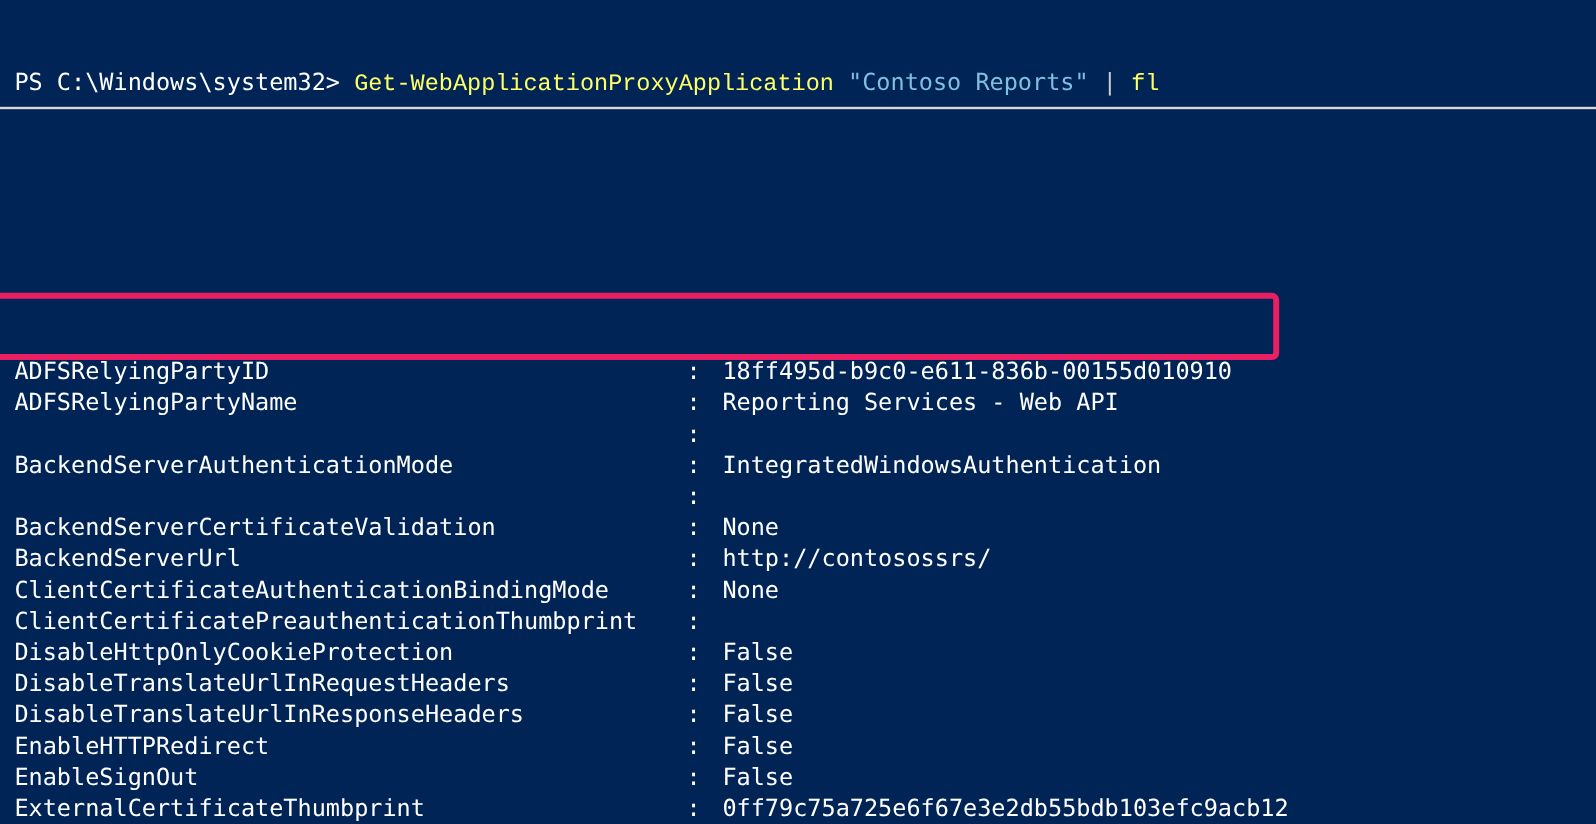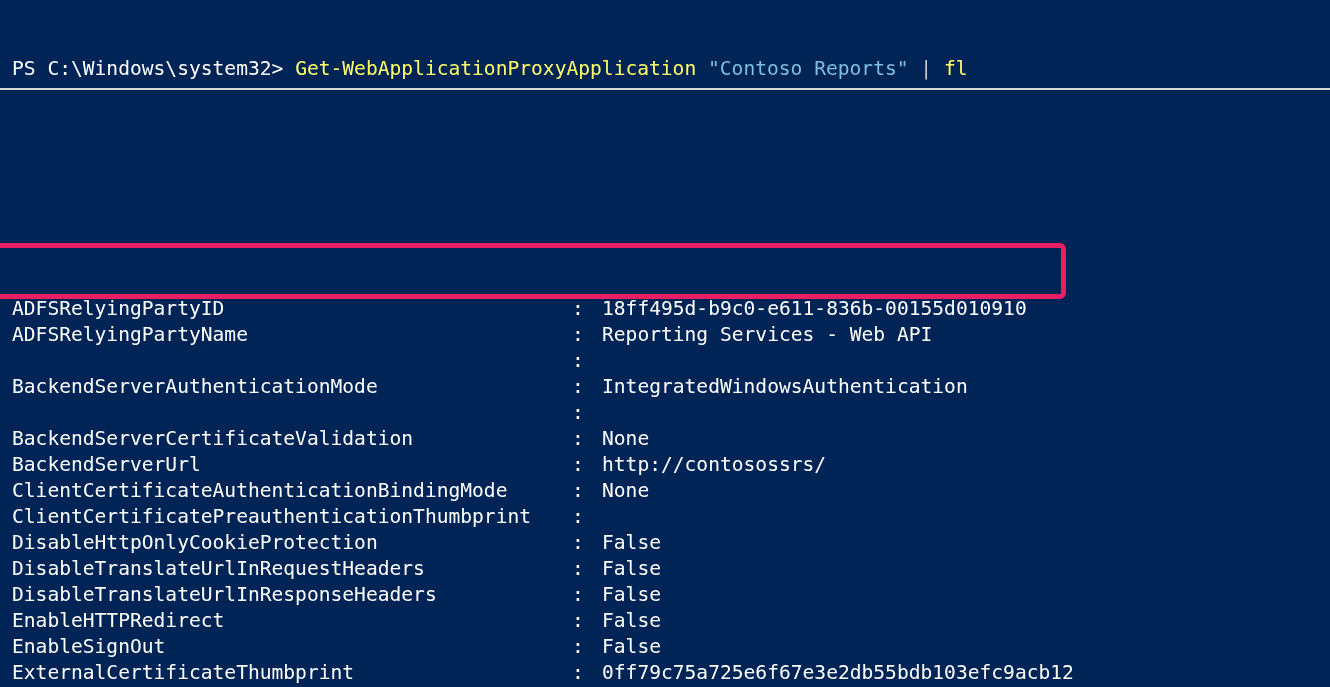--- a/index.html
+++ b/index.html
@@ -19,21 +19,21 @@
     white-space: pre;
   }
   .prompt-line {
     padding-left: 12px;
     padding-top: 4px;
     padding-bottom: 6px;
     border-bottom: 2px solid #d8d8d8;
     margin-bottom: 24px;
   }
   .prompt { color: #ffffff; text-align: right; }
-  .cmdlet { color: #ffff66; }
+  .cmdlet { color: #ffff66; font-family: Liberation Mono, monospace; }
   .string { color: #7fbfdf; }
   .pipe   { color: #cccccc; }
   .rows {
     padding-left: 12px;
     position: relative;
   }
   .row {
     display: flex;
     height: 26px;
     align-items: center;

